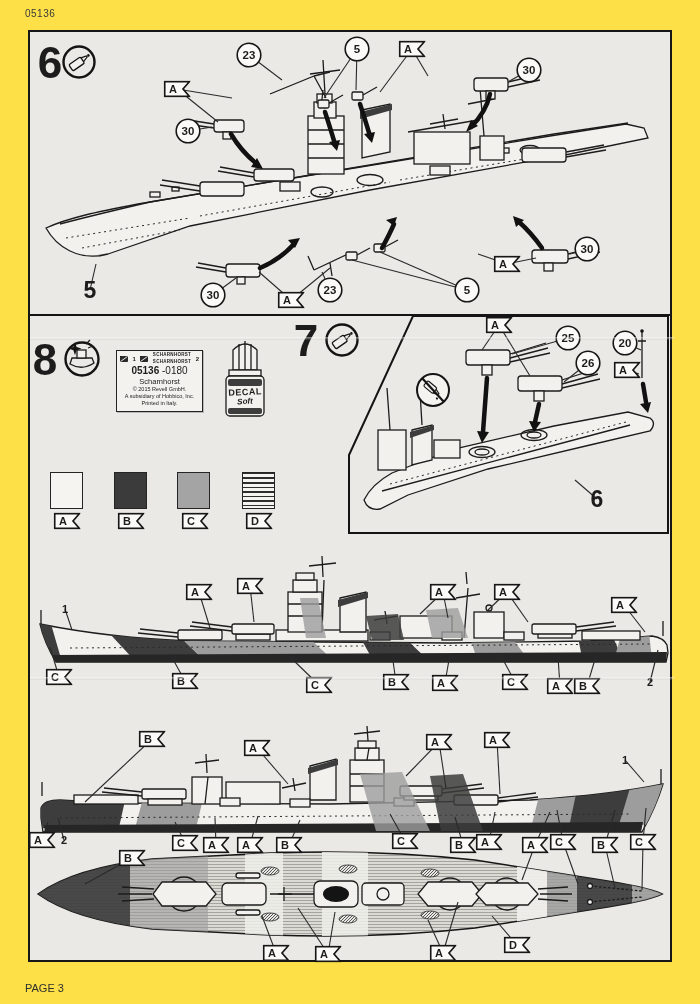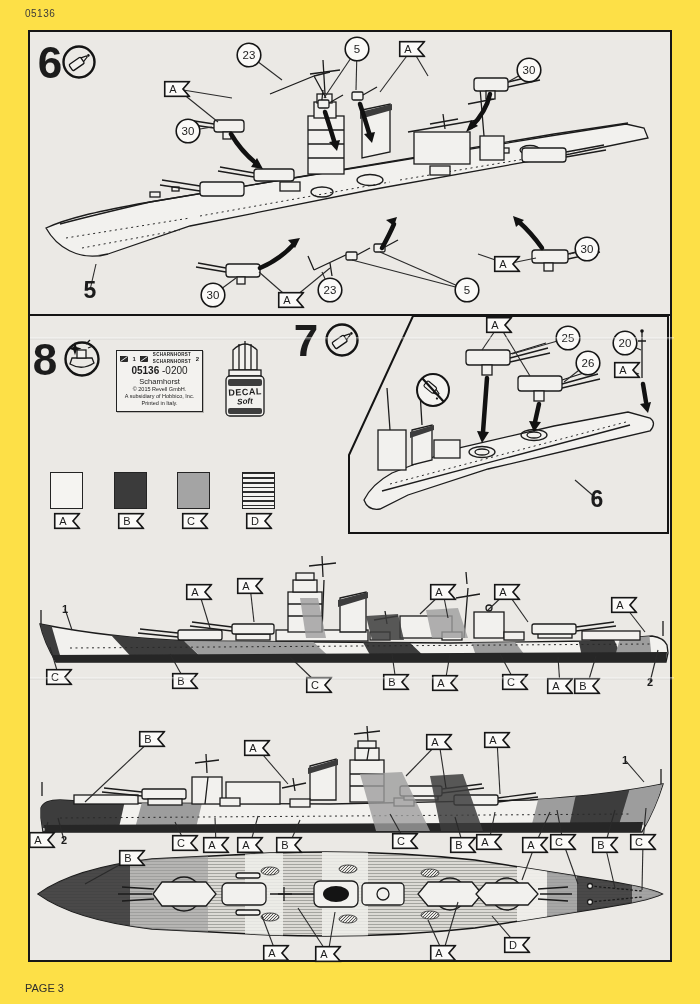--- a/index.html
+++ b/index.html
@@ -10,21 +10,21 @@
   #page{position:absolute;left:28px;top:30px;width:644px;height:932px;box-sizing:border-box;
         border:2px solid #161616;background:#ebe9e5;}
   #art,#lead-lines{position:absolute;left:0;top:0;}
   #lead-lines line{stroke:#2a2a2a;stroke-width:1.1;}
   #callout-layer{position:absolute;left:0;top:0;width:640px;height:928px;}
   .crease{position:absolute;left:0;width:644px;height:3px;
           background:linear-gradient(rgba(255,255,255,.5),rgba(110,110,110,.10));pointer-events:none;}
   
   .co{position:absolute;transform:translate(-50%,-50%);line-height:0;}
   .co span{position:absolute;inset:0;display:flex;align-items:center;justify-content:center;
-           font-weight:normal;font-size:11px;line-height:1;text-align:center;}
+           font-weight:bold;font-size:11px;line-height:1;text-align:center;}
   .co-flag span{padding-right:8px;}
   .co-circle span{font-size:11.5px;}
   .co-num{font-weight:900;font-size:23px;line-height:1;transform:translate(-50%,-50%);}
   .co-numsm{font-weight:bold;font-size:11px;line-height:1;transform:translate(-50%,-50%);}
   
   .stepnum{position:absolute;transform:translate(-50%,-50%);font-weight:900;font-size:44px;
            font-family:"Liberation Sans",sans-serif;letter-spacing:-2px;}
   
   .decalbox{position:absolute;left:86px;top:318px;width:87px;height:62px;box-sizing:border-box;
             border:1.5px solid #222;background:#f3f2ef;padding:2px 2px 0 2px;text-align:center;
@@ -631,21 +631,21 @@
               <rect x="0.5" y="0.5" width="7" height="5" fill="#2b2b2b" stroke="#111" stroke-width="0.8"></rect>
               <line x1="0.5" y1="5.5" x2="7.5" y2="0.5" stroke="#fff" stroke-width="0.9"></line>
             </svg>
         </span>
         <span class="d-names">
           <span>SCHARNHORST</span>
           <span>SCHARNHORST</span>
         </span>
         <span>2</span>
       </div>
-      <div class="d-code"><b>05136</b><span> -0200</span></div>
+      <div class="d-code"><b>05136</b><span> -0180</span></div>
       <div class="d-ship">Scharnhorst</div>
       <div class="d-small">© 2015 Revell GmbH.</div>
       <div class="d-small">A subsidiary of Hobbico, Inc.</div>
       <div class="d-small">Printed in Italy.</div>
     </div>
 
     <div class="bottle-l1">DECAL</div>
     <div class="bottle-l2">Soft</div>
 
     <div class="swatch sw-a" style="left:20px;top:440px;"></div>

